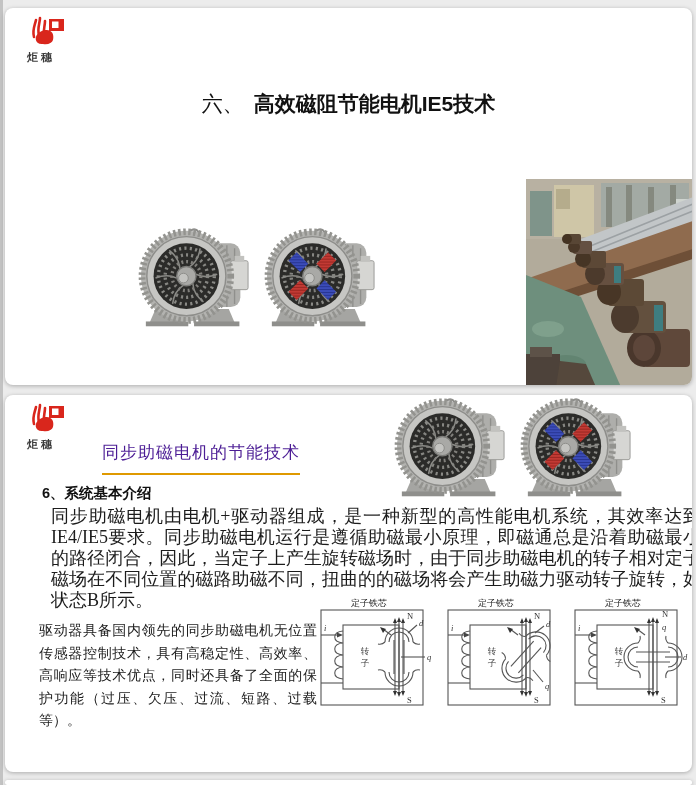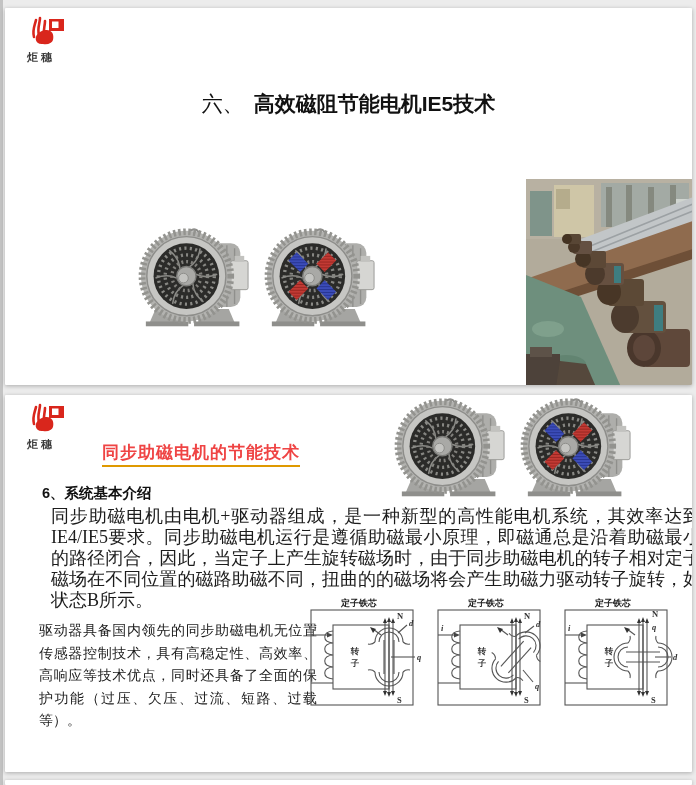--- a/index.html
+++ b/index.html
@@ -1,36 +1,36 @@
 <!DOCTYPE html>
 <html><head>
 <meta charset="utf-8">
 <style>
   html,body{margin:0;padding:0;}
   body{width:696px;height:785px;background:#ececec;font-family:"Liberation Sans",sans-serif;overflow:hidden;position:relative;}
   .left-edge{position:absolute;left:0;top:0;width:3px;height:785px;background:#c3c3c3;}
-  .slide{position:absolute;left:5px;width:687px;background:#ffffff;box-shadow:0 1px 4px rgba(0,0,0,.28);border-radius:1px;overflow:hidden;}
+  .slide{position:absolute;left:5px;width:687px;background:#ffffff;box-shadow:0 1px 4px rgba(0,0,0,.28);border-radius:8px;overflow:hidden;}
   .slide1{top:8px;height:377px;}
   .slide2{top:395px;height:377px;}
   .slide3{top:780px;height:5px;}
   .logo{position:absolute;left:22px;top:6px;width:52px;text-align:left;}
   .logo-text{font-size:11px;letter-spacing:3px;color:#3a3a3a;font-weight:bold;margin-top:-2px;font-family:"Liberation Serif",serif;}
   .s1-title{position:absolute;left:0;top:82px;width:100%;text-align:center;font-size:21px;color:#111;}
   .s1-title .pre{font-weight:400;margin-right:10px;}
   .s1-title .main{font-weight:700;}
   .motors{position:absolute;display:flex;gap:8px;}
   .motors-s1{left:132px;top:218px;}
   .motors-s2{left:388px;top:1px;}
   .motor{width:118px;height:108px;}
   .photo{position:absolute;left:521px;top:171px;width:167px;height:208px;}
-  .s2-title{position:absolute;left:97px;top:46px;font-size:17px;font-weight:700;color:#ef4444;border-bottom:2px solid #df9900;padding-bottom:1px;letter-spacing:1px;}
+  .s2-title{position:absolute;left:97px;top:46px;font-size:17px;font-weight:400;color:#4c1d95;border-bottom:2px solid #df9900;padding-bottom:9px;letter-spacing:1px;}
   .s2-head{position:absolute;left:37px;top:89px;font-size:14.5px;font-weight:700;color:#111;font-family:"Liberation Sans",sans-serif;}
   .s2-p1{position:absolute;left:46px;top:111px;width:650px;font-size:18px;line-height:21px;color:#1c1c1c;text-align:justify;font-family:"Liberation Serif",serif;}
   .s2-p2{position:absolute;left:34px;top:224px;width:278px;font-size:14px;line-height:22.5px;color:#1c1c1c;text-align:justify;font-family:Liberation Sans, sans-serif;}
-  .diagrams{position:absolute;left:296px;top:200px;display:flex;font-weight:bold;}
+  .diagrams{position:absolute;left:306px;top:200px;display:flex;}
   .diag{width:127px;height:120px;}
   .ln{fill:none;stroke:#555;stroke-width:1.1;}
   .dlab{font-size:8.5px;fill:#333;font-family:"Liberation Serif",serif;}
   .dlab-i{font-style:italic;font-family:"Liberation Serif",serif;}
   .stator-lab{font-size:9px;fill:#222;font-family:"Liberation Serif",serif;}
   .hidden-defs{position:absolute;width:0;height:0;overflow:hidden;}
 </style>
 </head>
 <body>
 

